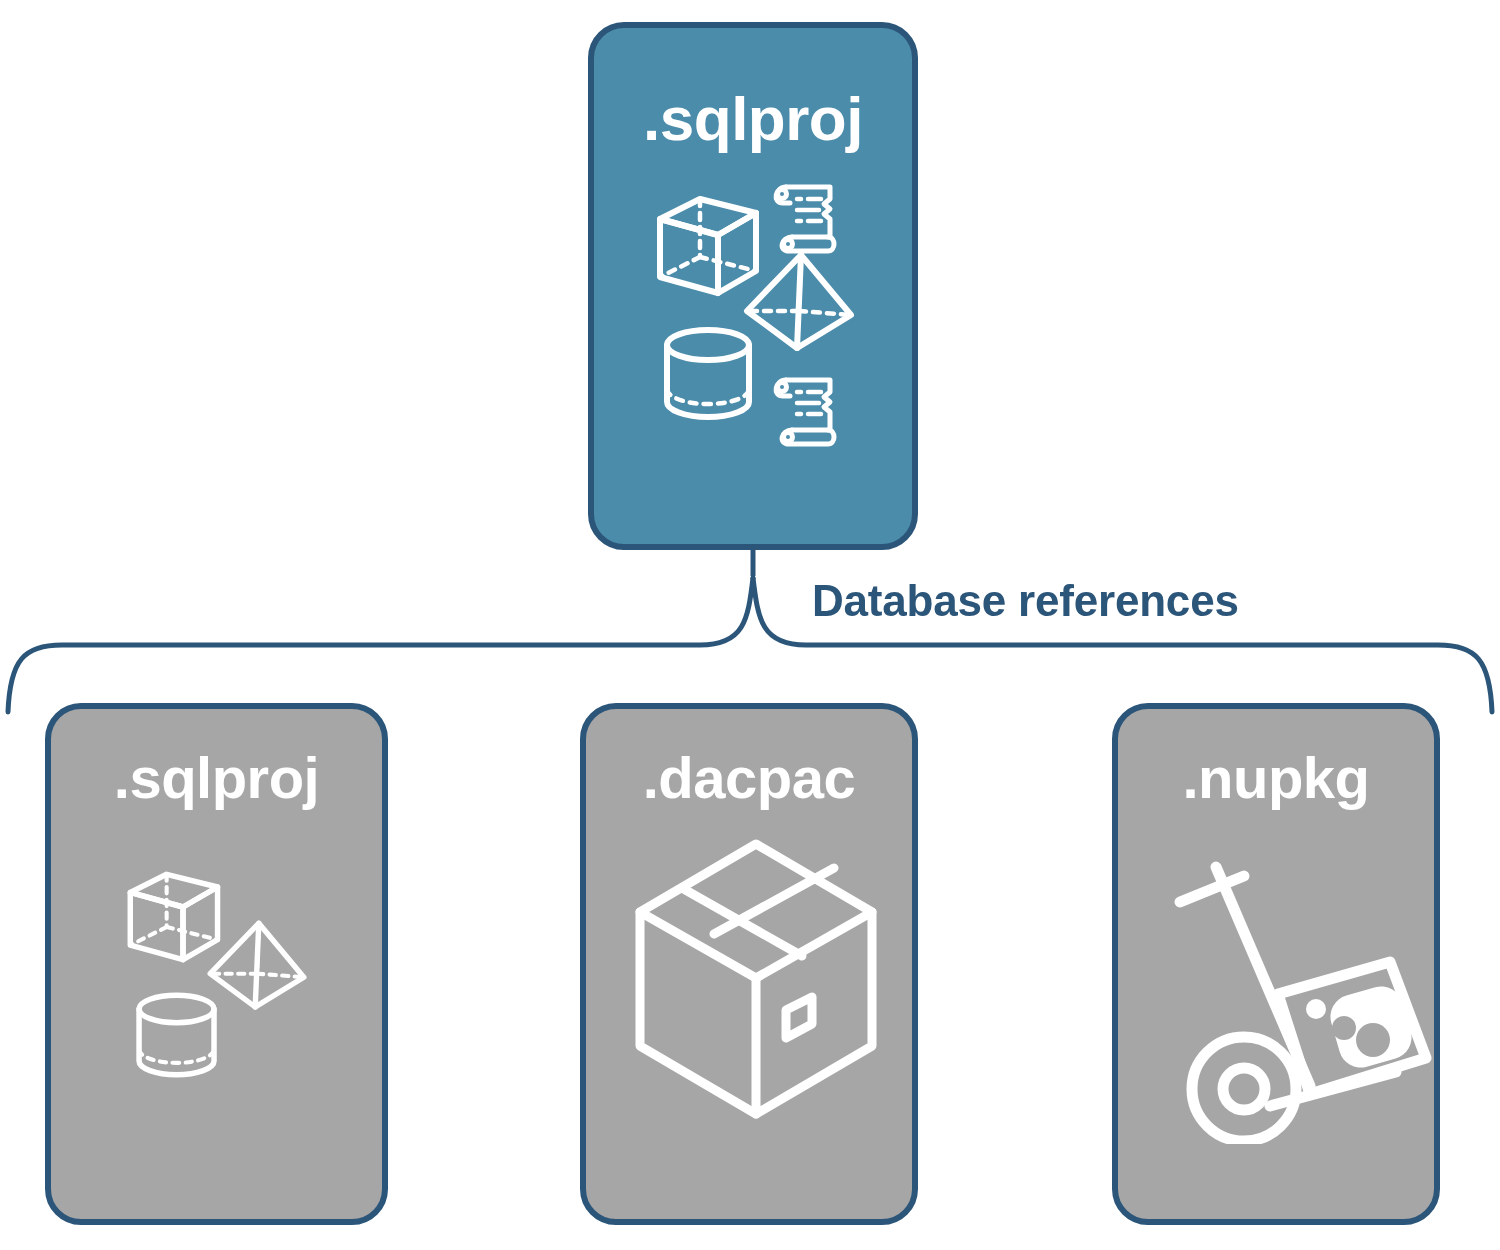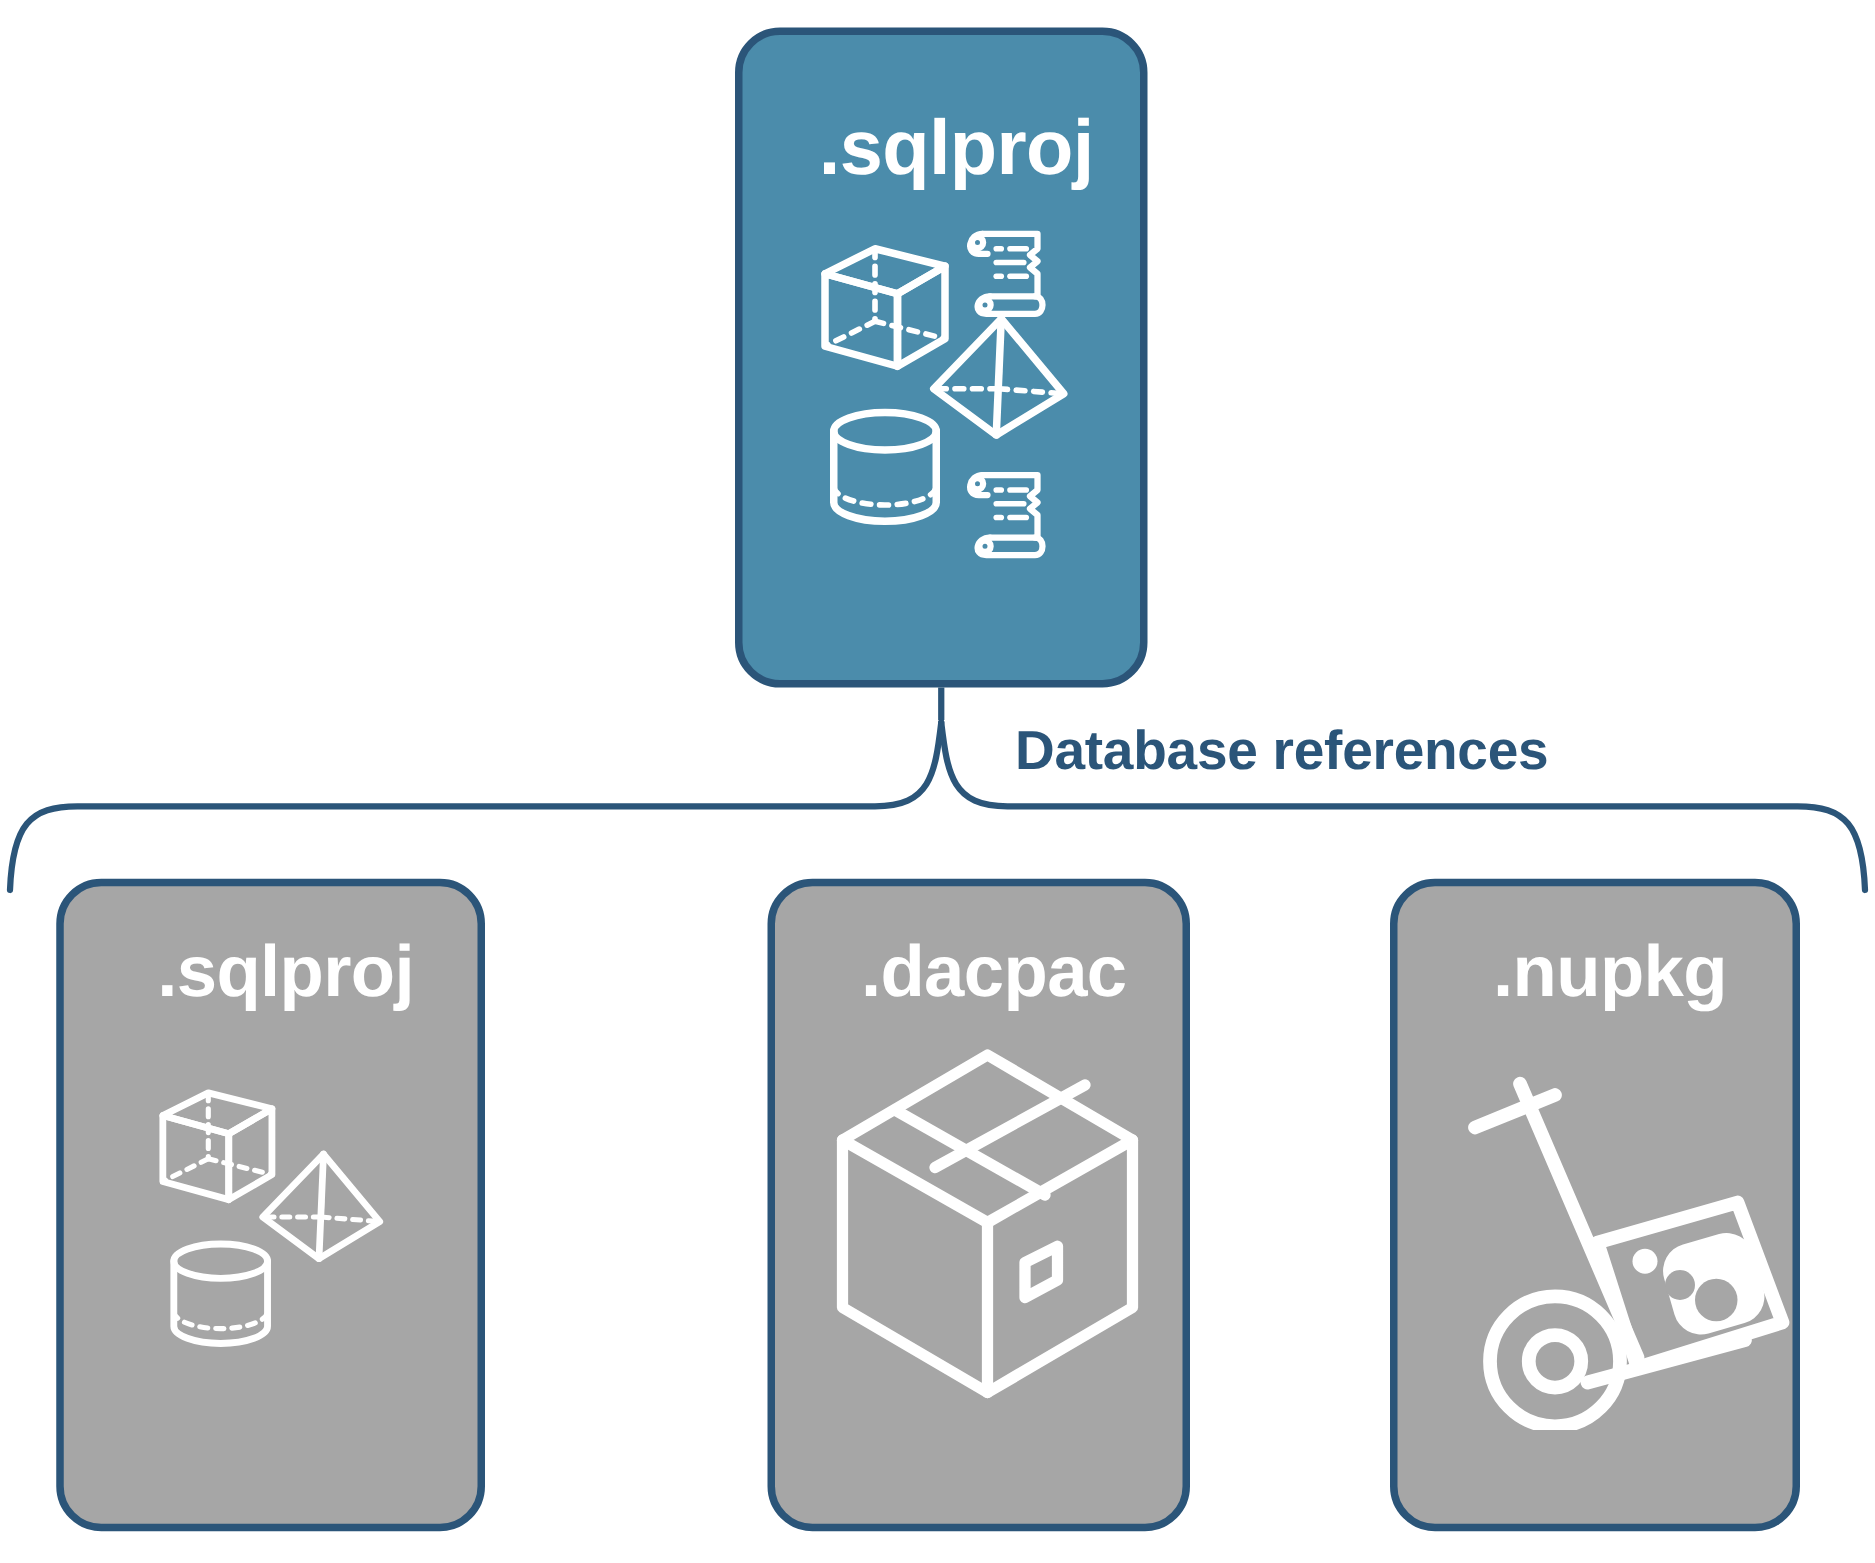--- a/index.html
+++ b/index.html
@@ -21,21 +21,21 @@
     height: 1250px;
   }
   .card {
     position: absolute;
     box-sizing: border-box;
     border: 6px solid #2b5579;
     border-radius: 36px;
   }
   .card-title {
     position: absolute;
-    left: 12px;
+    left: 0;
     width: 100%;
     text-align: center;
     color: #ffffff;
     font-weight: bold;
     letter-spacing: -0.5px;
     line-height: 1;
     user-select: none;
   }
   #card-root {
     left: 588px;
@@ -51,21 +51,21 @@
   .card-bottom {
     top: 703px;
     height: 522px;
     background: #a6a6a6;
   }
   .card-bottom .card-title {
     top: 40px;
     font-size: 58px;
   }
   #card-sqlproj-ref { left: 45px;   width: 343px; }
-  #card-dacpac     { left: 580px;  width: 338px; margin-left: 34px; }
+  #card-dacpac     { left: 580px;  width: 338px; }
   #card-nupkg      { left: 1112px; width: 328px; }
 
   .icon-svg {
     position: absolute;
     pointer-events: none;
   }
   #brace-layer {
     position: absolute;
     left: 0; top: 0;
     width: 1500px;

